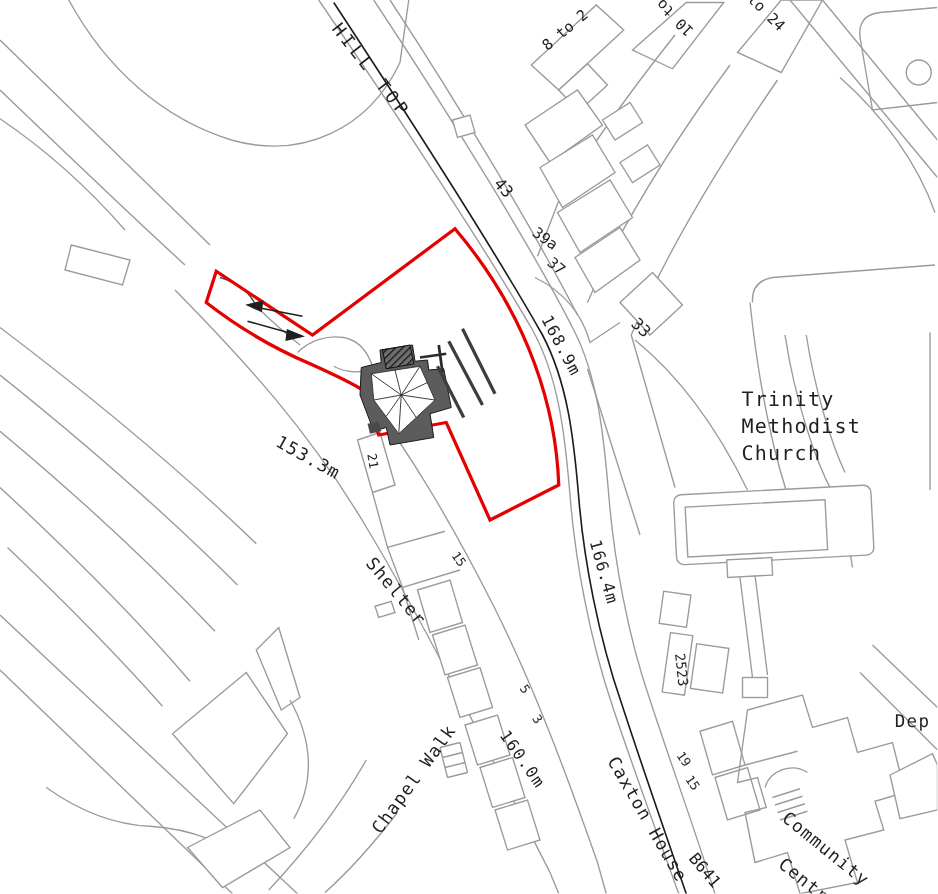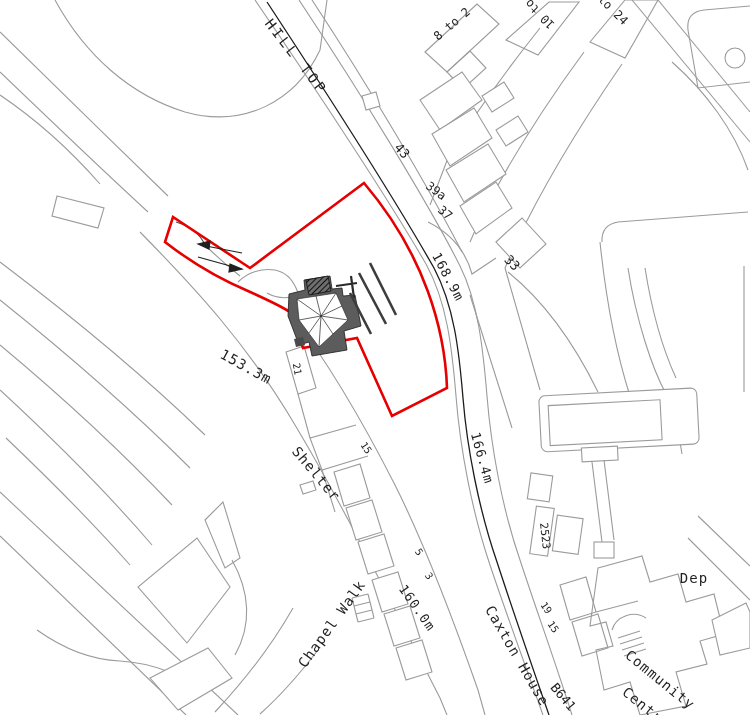--- a/index.html
+++ b/index.html
@@ -177,27 +177,30 @@
       <div class="map-label" style="left: 613px; top: 10px; font-size: 12px; letter-spacing: 0px; transform: translate(-50%, -50%) rotate(45deg);">to 24</div>
       <div class="map-label" style="left: 402px; top: 151px; font-size: 13px; letter-spacing: 0px; transform: translate(-50%, -50%) rotate(48deg);">43</div>
       <div class="map-label" style="left: 436px; top: 191px; font-size: 12px; letter-spacing: 0px; transform: translate(-50%, -50%) rotate(36deg);">39a</div>
       <div class="map-label" style="left: 445px; top: 213px; font-size: 12px; letter-spacing: 0px; transform: translate(-50%, -50%) rotate(40deg);">37</div>
       <div class="map-label" style="left: 512px; top: 263px; font-size: 13px; letter-spacing: 0px; transform: translate(-50%, -50%) rotate(45deg);">33</div>
       <div class="map-label" style="left: 448px; top: 277px; font-size: 13px; letter-spacing: 1px; transform: translate(-50%, -50%) rotate(62deg);">168.9m</div>
       <div class="map-label" style="left: 482px; top: 458px; font-size: 13px; letter-spacing: 1px; transform: translate(-50%, -50%) rotate(74deg);">166.4m</div>
       <div class="map-label" style="left: 417px; top: 608px; font-size: 13px; letter-spacing: 1px; transform: translate(-50%, -50%) rotate(55deg);">160.0m</div>
       <div class="map-label" style="left: 246px; top: 367px; font-size: 14px; letter-spacing: 1px; transform: translate(-50%, -50%) rotate(29deg);">153.3m</div>
       <div class="map-label" style="left: 316px; top: 474px; font-size: 14px; letter-spacing: 1px; transform: translate(-50%, -50%) rotate(50deg);">Shelter</div>
+      <div class="map-label" style="left: 641px; top: 341px; font-size: 16px; letter-spacing: 1px; transform: translate(-50%, -50%) rotate(0deg);">Trinity
+Methodist
+Church</div>
       <div class="map-label" style="left: 332px; top: 624px; font-size: 14px; letter-spacing: 1px; transform: translate(-50%, -50%) rotate(-54deg);">Chapel Walk</div>
       <div class="map-label" style="left: 517px; top: 656px; font-size: 14px; letter-spacing: 1px; transform: translate(-50%, -50%) rotate(60deg);">Caxton House</div>
       <div class="map-label" style="left: 563px; top: 697px; font-size: 13px; letter-spacing: 0px; transform: translate(-50%, -50%) rotate(50deg);">B641</div>
       <div class="map-label" style="left: 297px; top: 369px; font-size: 10px; letter-spacing: 0px; transform: translate(-50%, -50%) rotate(80deg);">21</div>
       <div class="map-label" style="left: 366px; top: 448px; font-size: 10px; letter-spacing: 0px; transform: translate(-50%, -50%) rotate(55deg);">15</div>
       <div class="map-label" style="left: 419px; top: 552px; font-size: 10px; letter-spacing: 0px; transform: translate(-50%, -50%) rotate(55deg);">5</div>
       <div class="map-label" style="left: 429px; top: 576px; font-size: 10px; letter-spacing: 0px; transform: translate(-50%, -50%) rotate(55deg);">3</div>
       <div class="map-label" style="left: 544px; top: 536px; font-size: 11px; letter-spacing: 0px; transform: translate(-50%, -50%) rotate(84deg);">2523</div>
       <div class="map-label" style="left: 546px; top: 608px; font-size: 10px; letter-spacing: 0px; transform: translate(-50%, -50%) rotate(55deg);">19</div>
       <div class="map-label" style="left: 553px; top: 627px; font-size: 10px; letter-spacing: 0px; transform: translate(-50%, -50%) rotate(55deg);">15</div>
       <div class="map-label" style="left: 660px; top: 680px; font-size: 14px; letter-spacing: 1px; transform: translate(-50%, -50%) rotate(39deg);">Community</div>
       <div class="map-label" style="left: 646px; top: 708px; font-size: 14px; letter-spacing: 1px; transform: translate(-50%, -50%) rotate(39deg);">Centre</div>
-      <div class="map-label" style="left: 694px; top: 578px; font-size: 14px; letter-spacing: 1px; transform: translate(-50%, -50%) rotate(0deg);">Dep</div>
+      <div class="map-label" style="left: 730px; top: 578px; font-size: 14px; letter-spacing: 1px; transform: translate(-50%, -50%) rotate(0deg);">Dep</div>
     </div>
 </div>
 
 </body></html>

